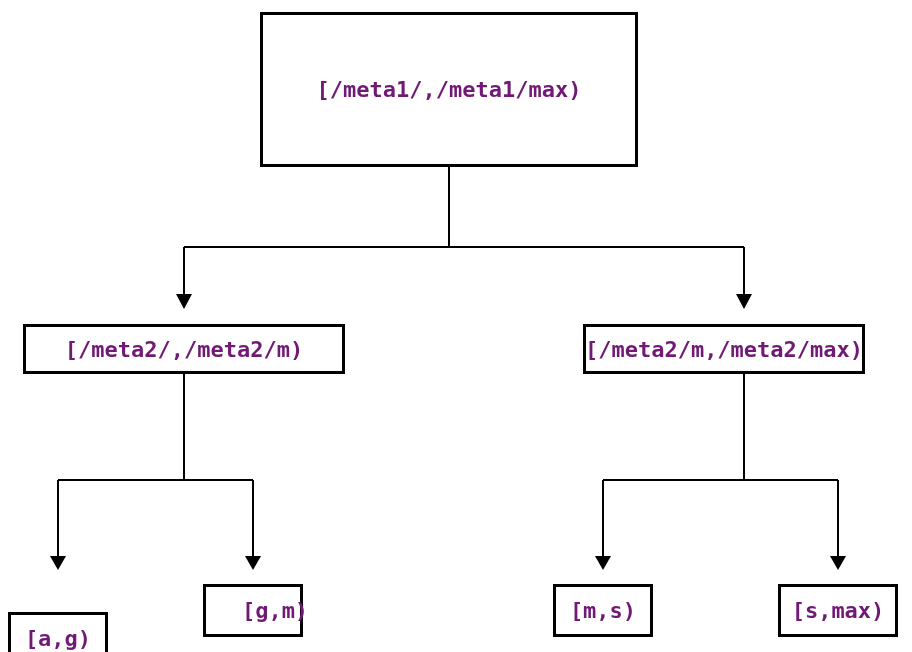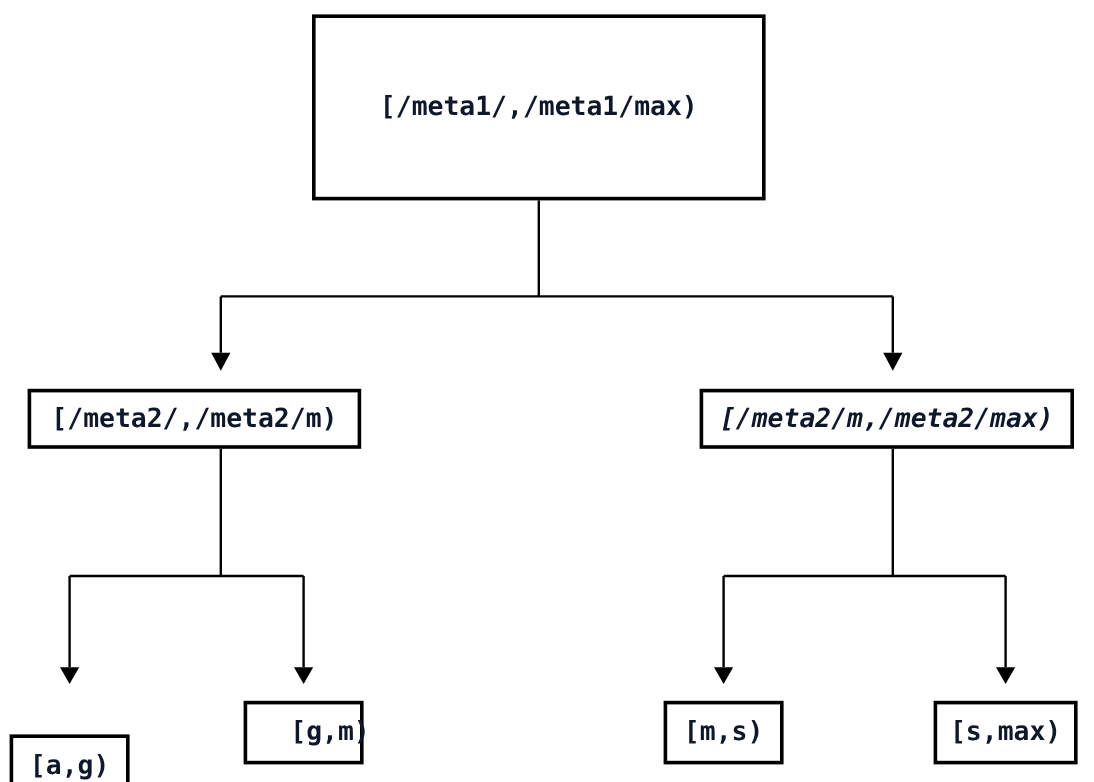--- a/index.html
+++ b/index.html
@@ -26,28 +26,28 @@
     pointer-events: none;
   }
   .node {
     position: absolute;
     box-sizing: border-box;
     border: 3px solid #000000;
     background: #ffffff;
     display: flex;
     align-items: center;
     justify-content: center;
-    color: #0f172a;
+    color: #701a75;
     font-size: 22px;
     font-weight: bold;
     white-space: nowrap;
   }
   .node-root  { left: 260px; top: 12px;  width: 378px; height: 155px; }
-  .node-left  { left: 23px;  top: 324px; width: 278px; height: 50px; text-align: center;  }
-  .node-right { left: 583px; top: 324px; width: 312px; height: 50px; font-style: italic;  }
+  .node-left  { left: 23px;  top: 324px; width: 322px; height: 50px; text-align: center;  }
+  .node-right { left: 583px; top: 324px; width: 282px; height: 50px;  }
   .node-leaf-ag   { left: 8px;   top: 612px; width: 100px; height: 53px; }
   .node-leaf-gm   { left: 203px; top: 584px; width: 100px; height: 53px; padding-left: 44px; }
   .node-leaf-ms   { left: 553px; top: 584px; width: 100px; height: 53px; }
   .node-leaf-smax { left: 778px; top: 584px; width: 120px; height: 53px; }
   .edge {
     fill: none;
     stroke: #000000;
     stroke-width: 2;
   }
   .arrowhead {

